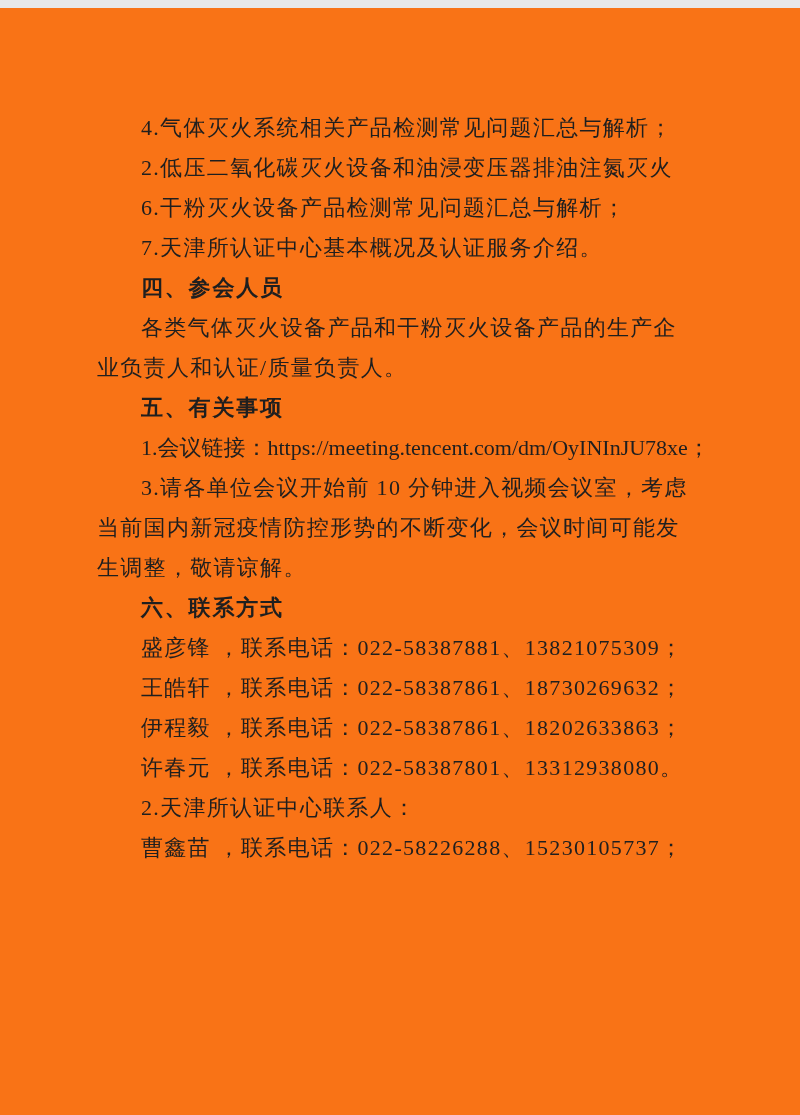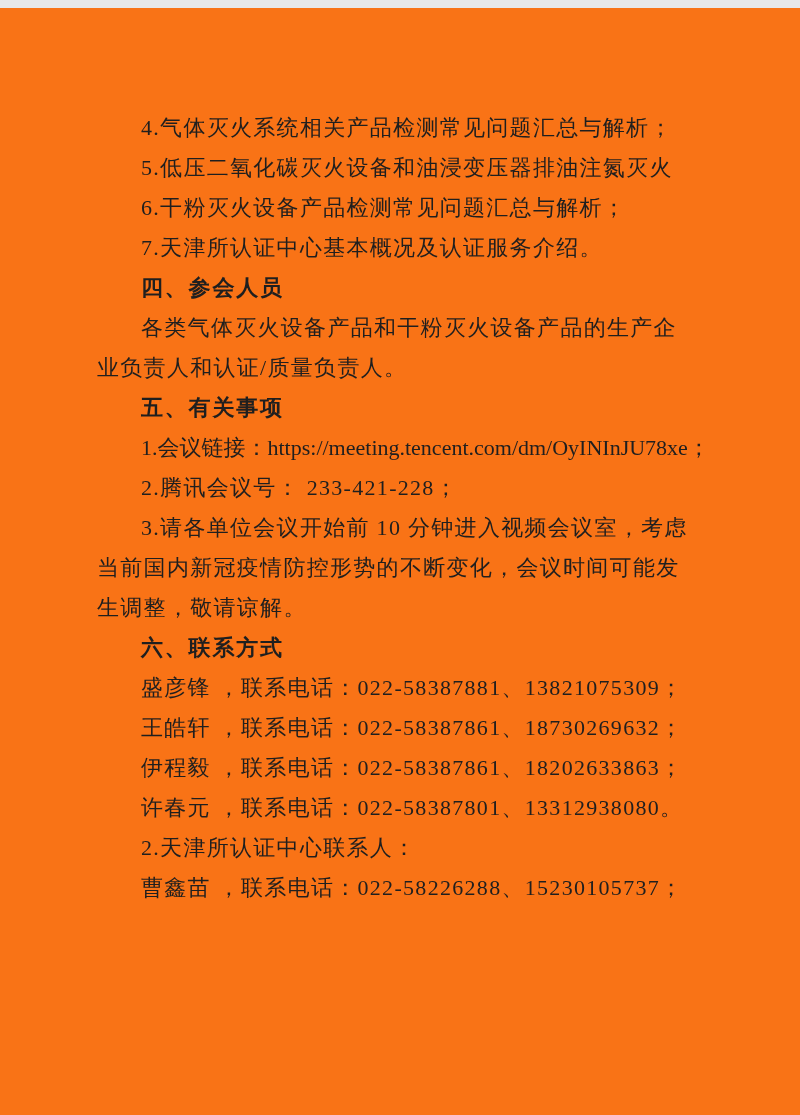--- a/index.html
+++ b/index.html
@@ -43,29 +43,28 @@
   .tight {
     letter-spacing: 0;
   }
 </style>
 </head>
 <body>
 
 <div class="page">
   <div class="content">
     <div class="line indent">4.气体灭火系统相关产品检测常见问题汇总与解析；</div>
-    <div class="line indent">5.低压二氧化碳灭火设备和油浸变压器排油注氮灭火</div>
+    <div class="line indent">2.低压二氧化碳灭火设备和油浸变压器排油注氮灭火</div>
     <div class="line indent">6.干粉灭火设备产品检测常见问题汇总与解析；</div>
     <div class="line indent">7.天津所认证中心基本概况及认证服务介绍。</div>
     <div class="line indent heading">四、参会人员</div>
     <div class="line indent">各类气体灭火设备产品和干粉灭火设备产品的生产企</div>
     <div class="line">业负责人和认证/质量负责人。</div>
     <div class="line indent heading">五、有关事项</div>
     <div class="line indent tight">1.会议链接：https://meeting.tencent.com/dm/OyINInJU78xe；</div>
-    <div class="line indent">2.腾讯会议号： 233-421-228；</div>
     <div class="line indent">3.请各单位会议开始前 10 分钟进入视频会议室，考虑</div>
     <div class="line">当前国内新冠疫情防控形势的不断变化，会议时间可能发</div>
     <div class="line">生调整，敬请谅解。</div>
     <div class="line indent heading">六、联系方式</div>
     <div class="line indent">盛彦锋 ，联系电话：022-58387881、13821075309；</div>
     <div class="line indent">王皓轩 ，联系电话：022-58387861、18730269632；</div>
     <div class="line indent">伊程毅 ，联系电话：022-58387861、18202633863；</div>
     <div class="line indent">许春元 ，联系电话：022-58387801、13312938080。</div>
     <div class="line indent">2.天津所认证中心联系人：</div>
     <div class="line indent">曹鑫苗 ，联系电话：022-58226288、15230105737；</div>

